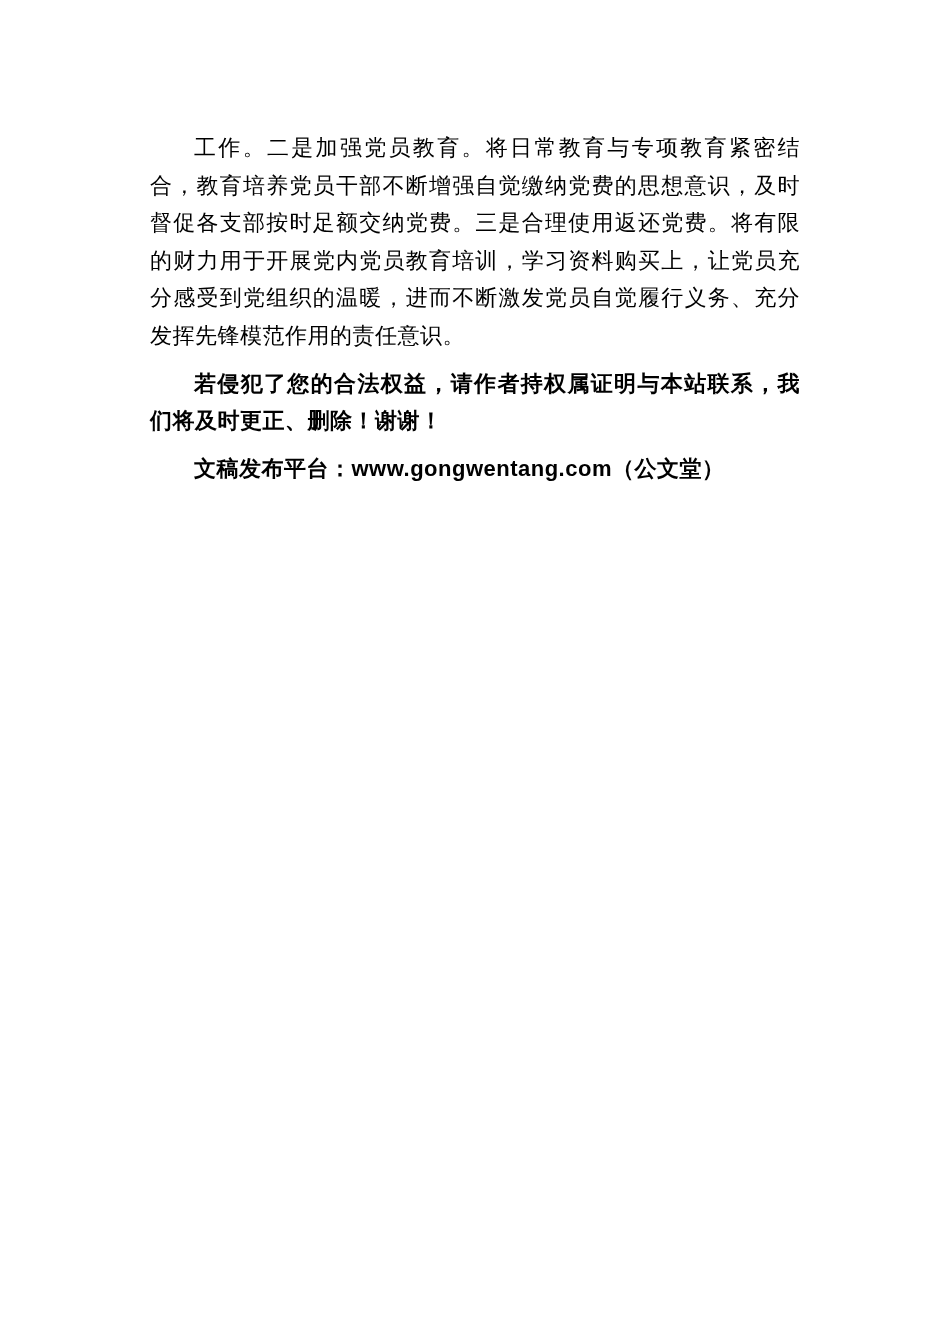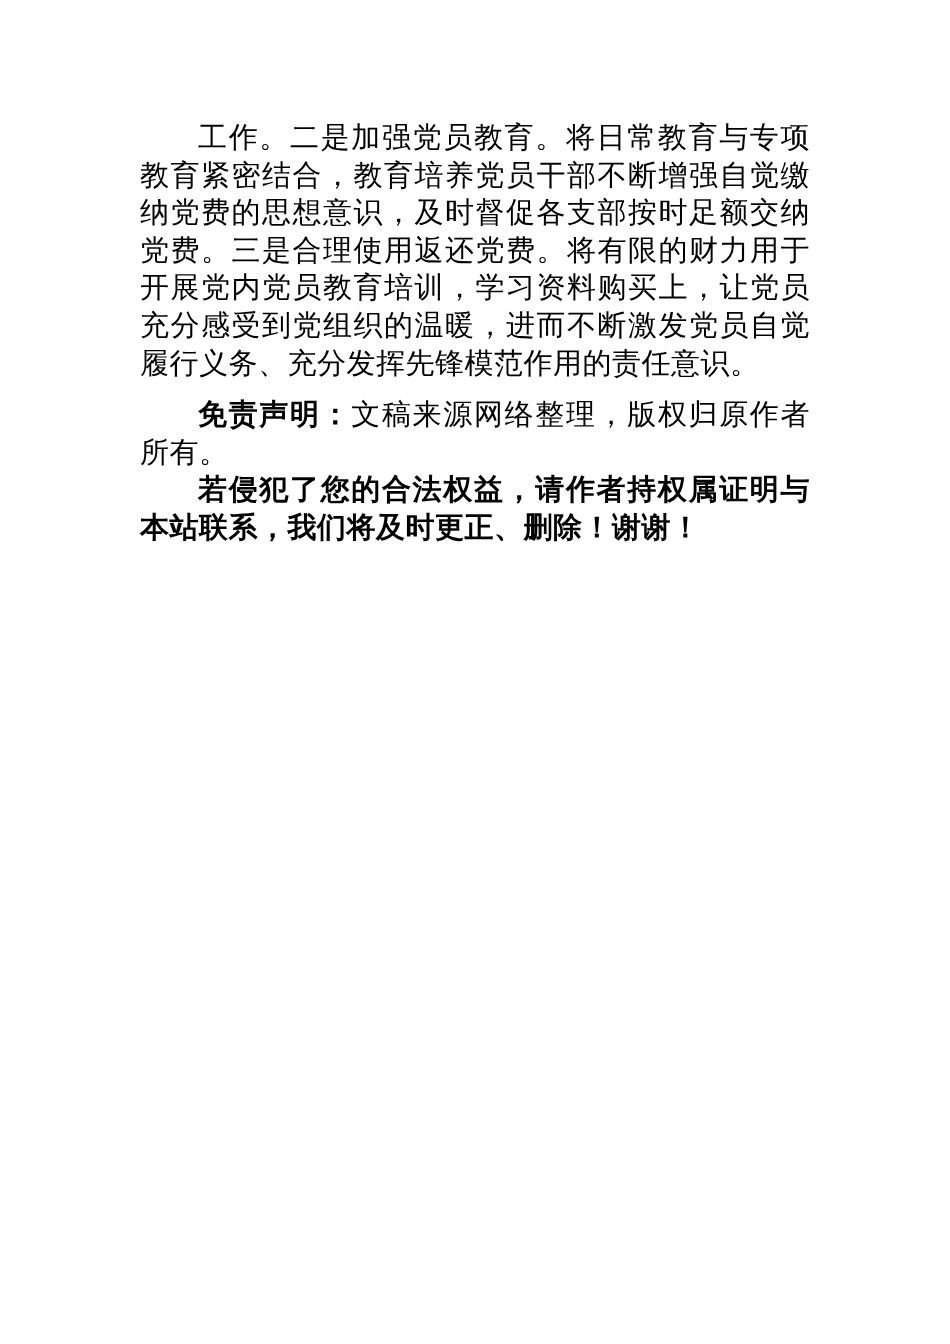--- a/index.html
+++ b/index.html
@@ -14,24 +14,24 @@
     background: #ffffff;
     overflow: hidden;
   }
   .content {
     position: absolute;
     left: 140px;
     top: 119px;
     width: 670px;
   }
   .content p {
-    margin: 0;
+    margin: 10px;
     padding: 0;
     color: #000000;
-    font-size: 29px;
+    font-size: 22px;
     line-height: 37.6px;
     text-align: justify;
     text-justify: inter-character;
     letter-spacing: 0.5px;
   }
   .body-para {
     font-family: "Liberation Serif", "DejaVu Serif", serif;
     text-indent: 2em;
   }
   .disclaimer-para {
@@ -59,19 +59,19 @@
   }
 </style>
 </head>
 <body>
 
 <div class="page">
   <div class="content">
 
     <p class="body-para">工作。二是加强党员教育。将日常教育与专项教育紧密结合，教育培养党员干部不断增强自觉缴纳党费的思想意识，及时督促各支部按时足额交纳党费。三是合理使用返还党费。将有限的财力用于开展党内党员教育培训，学习资料购买上，让党员充分感受到党组织的温暖，进而不断激发党员自觉履行义务、充分发挥先锋模范作用的责任意识。</p>
 
-    <p class="disclaimer-para"><span class="bold-label">免责声明：</span><span>文稿来源网络整理，版权归原作者所有。</span></p>
 
     <p class="disclaimer-para2">若侵犯了您的合法权益，请作者持权属证明与本站联系，我们将及时更正、删除！谢谢！</p>
 
+    <p class="platform-line"><span>文稿发布平台：</span><span class="url">www.gongwentang.com</span><span>（公文堂）</span></p>
 
   </div>
 </div>
 
 </body></html>

